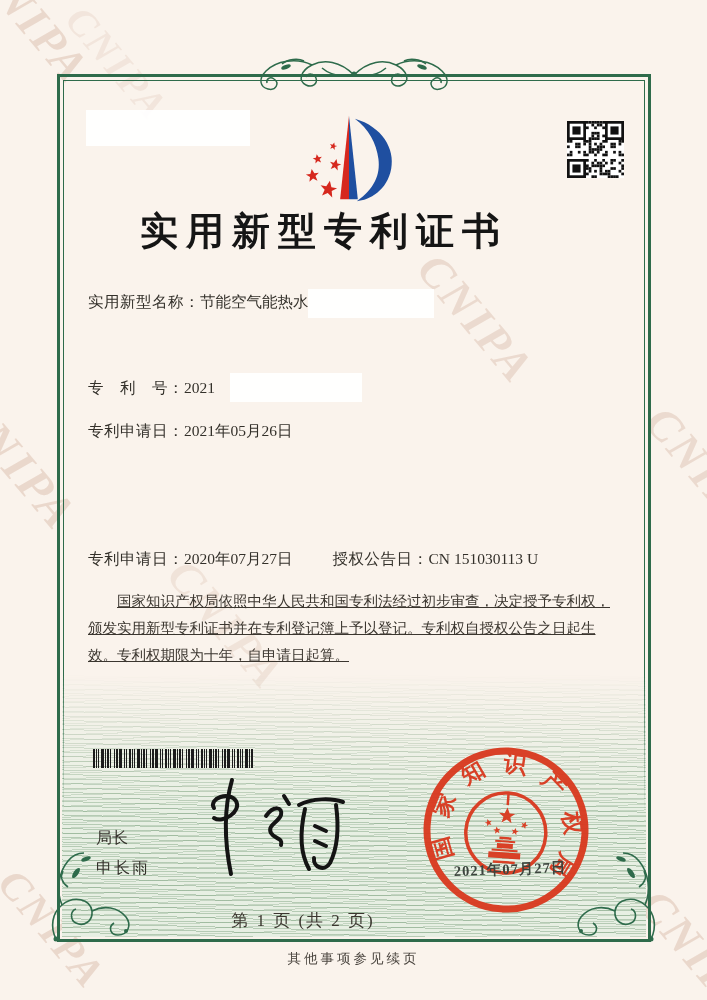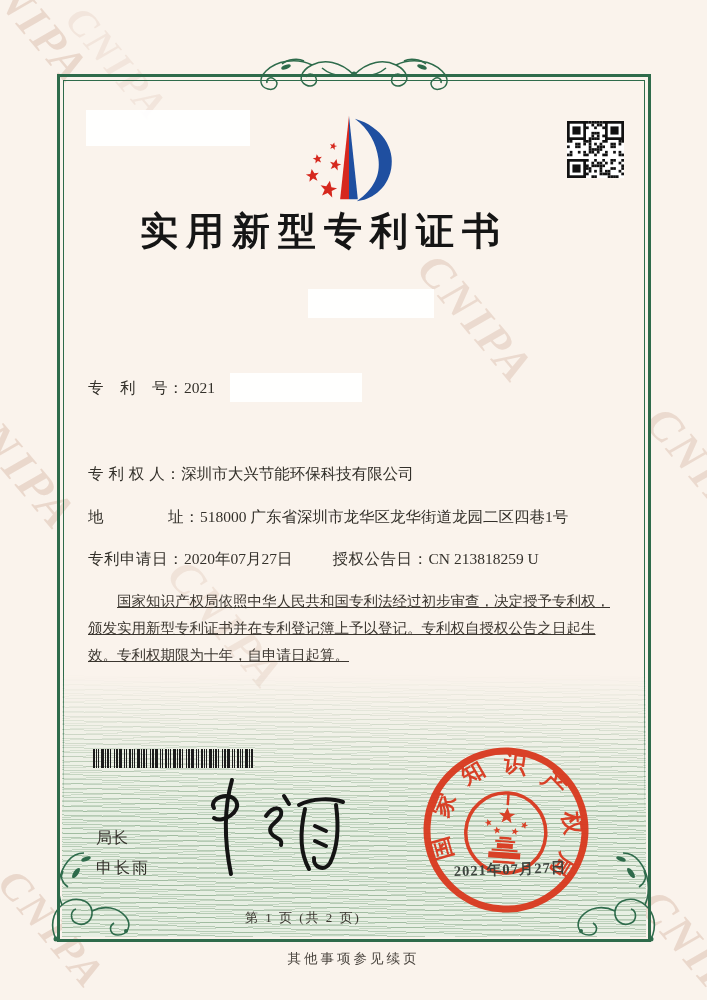--- a/index.html
+++ b/index.html
@@ -40,21 +40,21 @@
            display:flex;align-items:stretch;}
   .barcode i{display:block;background:#1c1c1c;height:100%;}
   .officer-title{position:absolute;left:96px;top:828px;font-size:16px;z-index:3;}
   .officer-name{position:absolute;left:96px;top:858px;font-size:16px;letter-spacing:2px;z-index:3;}
   .signature{position:absolute;left:196px;top:774px;width:150px;height:118px;z-index:4;}
   .seal{position:absolute;left:419px;top:743px;width:174px;height:174px;z-index:3;opacity:.96;}
   .seal-ring-char{font-size:23px;font-weight:700;fill:#d93a20;}
   .seal-date{position:absolute;left:430px;top:860px;width:160px;text-align:center;z-index:4;
              font-size:14.5px;font-weight:700;letter-spacing:1px;color:#3c443e;transform:rotate(-2deg);}
   .page-info{position:absolute;left:0;top:909px;width:606px;text-align:center;
-             font-size:13px;letter-spacing:2px;color:#3b362f;z-index:3;}
+             font-size:17px;letter-spacing:2px;color:#3b362f;z-index:3;}
   .cont-note{position:absolute;left:0;top:950px;width:707px;text-align:center;
              font-size:13.5px;letter-spacing:3px;color:#4a453f;z-index:3;}
 </style>
 </head>
 <body>
 
 <div class="page">
 
   <span class="wm" style="left:-45px;top:-8px;">CNIPA</span>
   <span class="wm" style="left:50px;top:40px;font-size:40px;opacity:.15;">CNIPA</span>
@@ -255,31 +255,31 @@
         <rect x="5.428571428571429" y="43.42857142857143" width="8.142857142857142" height="8.142857142857142" fill="#111"></rect>
       </svg>
   </div>
 
   <div class="redact" style="left:86px;top:110px;width:164px;height:36px;"></div>
   <div class="redact" style="left:308px;top:289px;width:126px;height:29px;"></div>
   <div class="redact" style="left:230px;top:373px;width:132px;height:29px;"></div>
 
   <h1 class="title">实用新型专利证书</h1>
 
+  <div class="row" style="top:292px;">
+    <span class="lab">实用新型名称：</span><span>节能空气能热水</span>
+  </div>
   <div class="row" style="top:378px;">
     <span class="lab">专　利　号：</span><span>2021</span>
   </div>
-  <div class="row" style="top:464px;">
-    <span class="lab">专 利 权 人：</span><span>深圳市大兴节能环保科技有限公司</span>
-  </div>
-  <div class="row" style="top:507px;">
-    <span class="lab">地　　　　址：</span><span>518000  广东省深圳市龙华区龙华街道龙园二区四巷1号</span>
+  <div class="row" style="top:421px;">
+    <span class="lab">专利申请日：</span><span>2021年05月26日</span>
   </div>
   <div class="row" style="top:549px;">
-    <span class="lab">专利申请日：</span><span>2020年07月27日</span><span class="grp2"><span class="lab">授权公告日：</span><span>CN 213818259 U</span></span>
+    <span class="lab">专利申请日：</span><span>2020年07月27日</span><span class="grp2"><span class="lab">授权公告日：</span><span>CN 151030113 U</span></span>
   </div>
 
   <div class="bodytext">
     <p>国家知识产权局依照中华人民共和国专利法经过初步审查，决定授予专利权，颁发实用新型专利证书并在专利登记簿上予以登记。专利权自授权公告之日起生效。专利权期限为十年，自申请日起算。</p>
   </div>
 
   <div class="barcode">
       <i style="width: 2px; margin-right: 1px;"></i>
       <i style="width: 1px; margin-right: 1px;"></i>
       <i style="width: 1px; margin-right: 2px;"></i>

